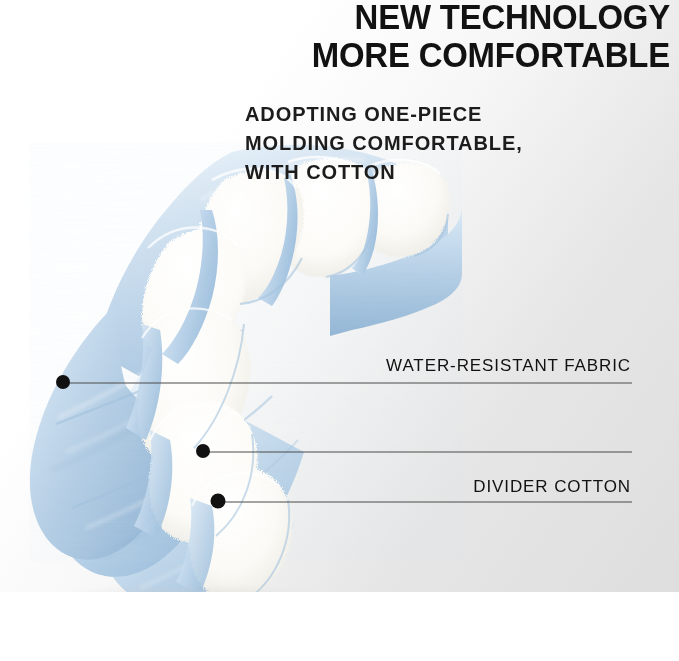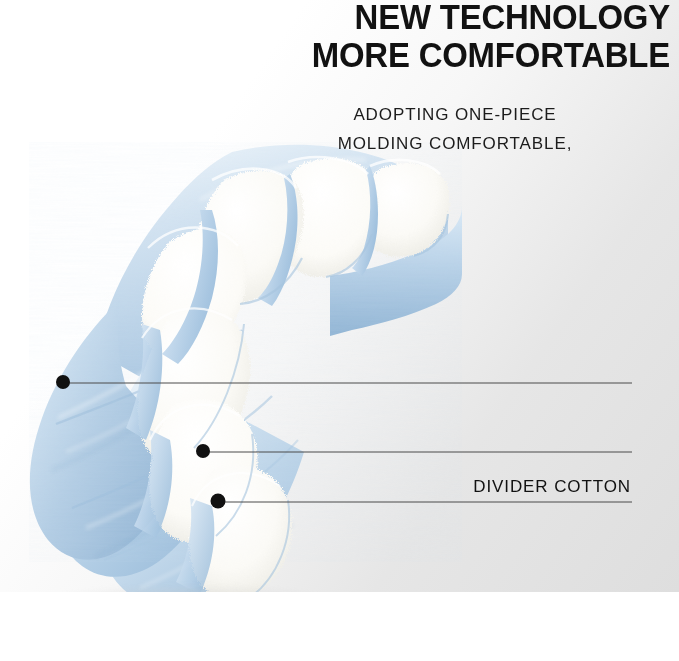--- a/index.html
+++ b/index.html
@@ -39,26 +39,27 @@
     white-space:nowrap;
   }
   .headline div{display:block;}
 
   
   .subtitle{
     position:absolute;
     right:14px;
     top:100px;
     width:420px;
-    text-align:center;
-    font-size:17px;
+    text-align:left;
+    font-size:20px;
     line-height:29px;
     letter-spacing:0.9px;
     color:#1c1c1c;
     white-space:nowrap;
+    font-weight:bold;
   }
   .subtitle div{display:block;}
 
   
   .callout{
     position:absolute;
     text-align:right;
     color:#111111;
   }
   .callout .ctext{
@@ -301,28 +302,32 @@
   </svg>
 
   <div class="headline">
     <div>NEW TECHNOLOGY</div>
     <div>MORE COMFORTABLE</div>
   </div>
 
   <div class="subtitle">
     <div>ADOPTING ONE-PIECE</div>
     <div>MOLDING COMFORTABLE,</div>
+    <div>WITH COTTON</div>
   </div>
 
   <svg id="leaders" viewBox="0 0 679 661" xmlns="http://www.w3.org/2000/svg">
     <line x1="63" y1="383" x2="632" y2="383" stroke="#4a4a4a" stroke-width="1"></line>
     <line x1="203" y1="452" x2="632" y2="452" stroke="#4a4a4a" stroke-width="1"></line>
     <line x1="218" y1="502" x2="632" y2="502" stroke="#4a4a4a" stroke-width="1"></line>
     <circle cx="63" cy="382" r="7" fill="#111111"></circle>
     <circle cx="203" cy="451" r="7" fill="#111111"></circle>
     <circle cx="218" cy="501" r="7.5" fill="#111111"></circle>
   </svg>
 
+  <div class="callout" id="callout-1">
+    <span class="ctext">WATER-RESISTANT FABRIC</span>
+  </div>
   <div class="callout" id="callout-3">
     <span class="ctext">DIVIDER COTTON</span>
   </div>
 
 </div>
 
 </body></html>

